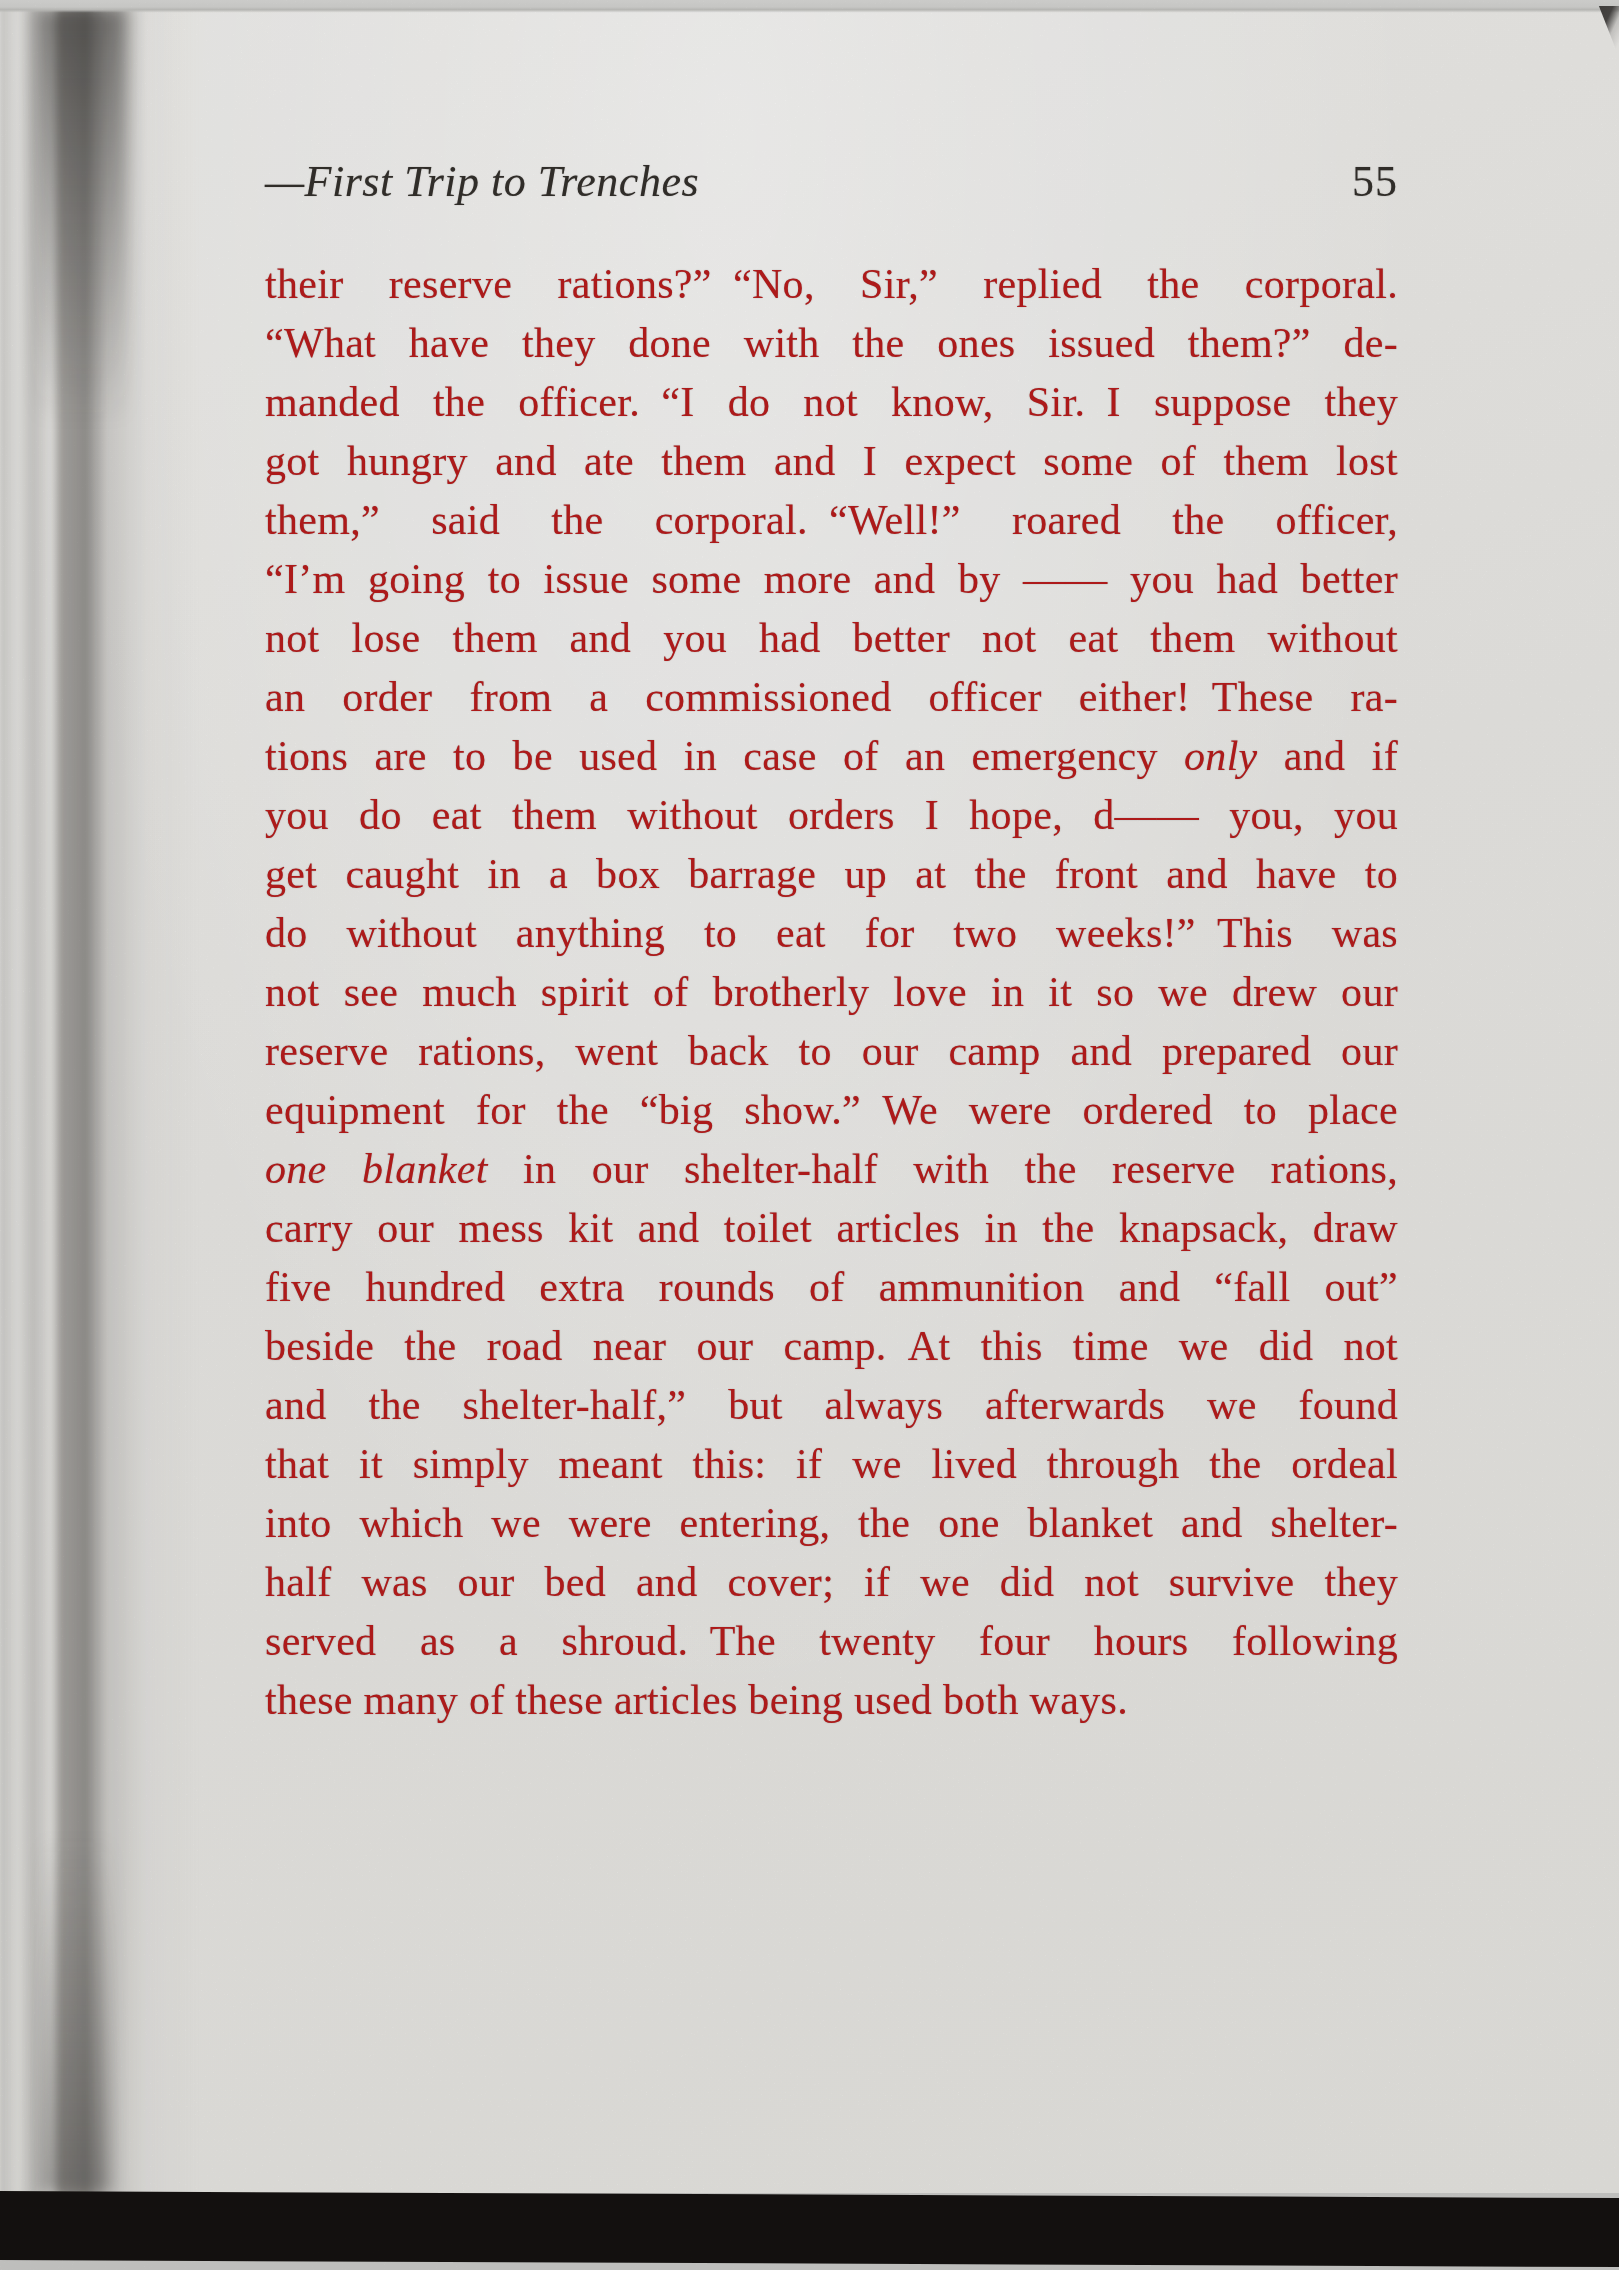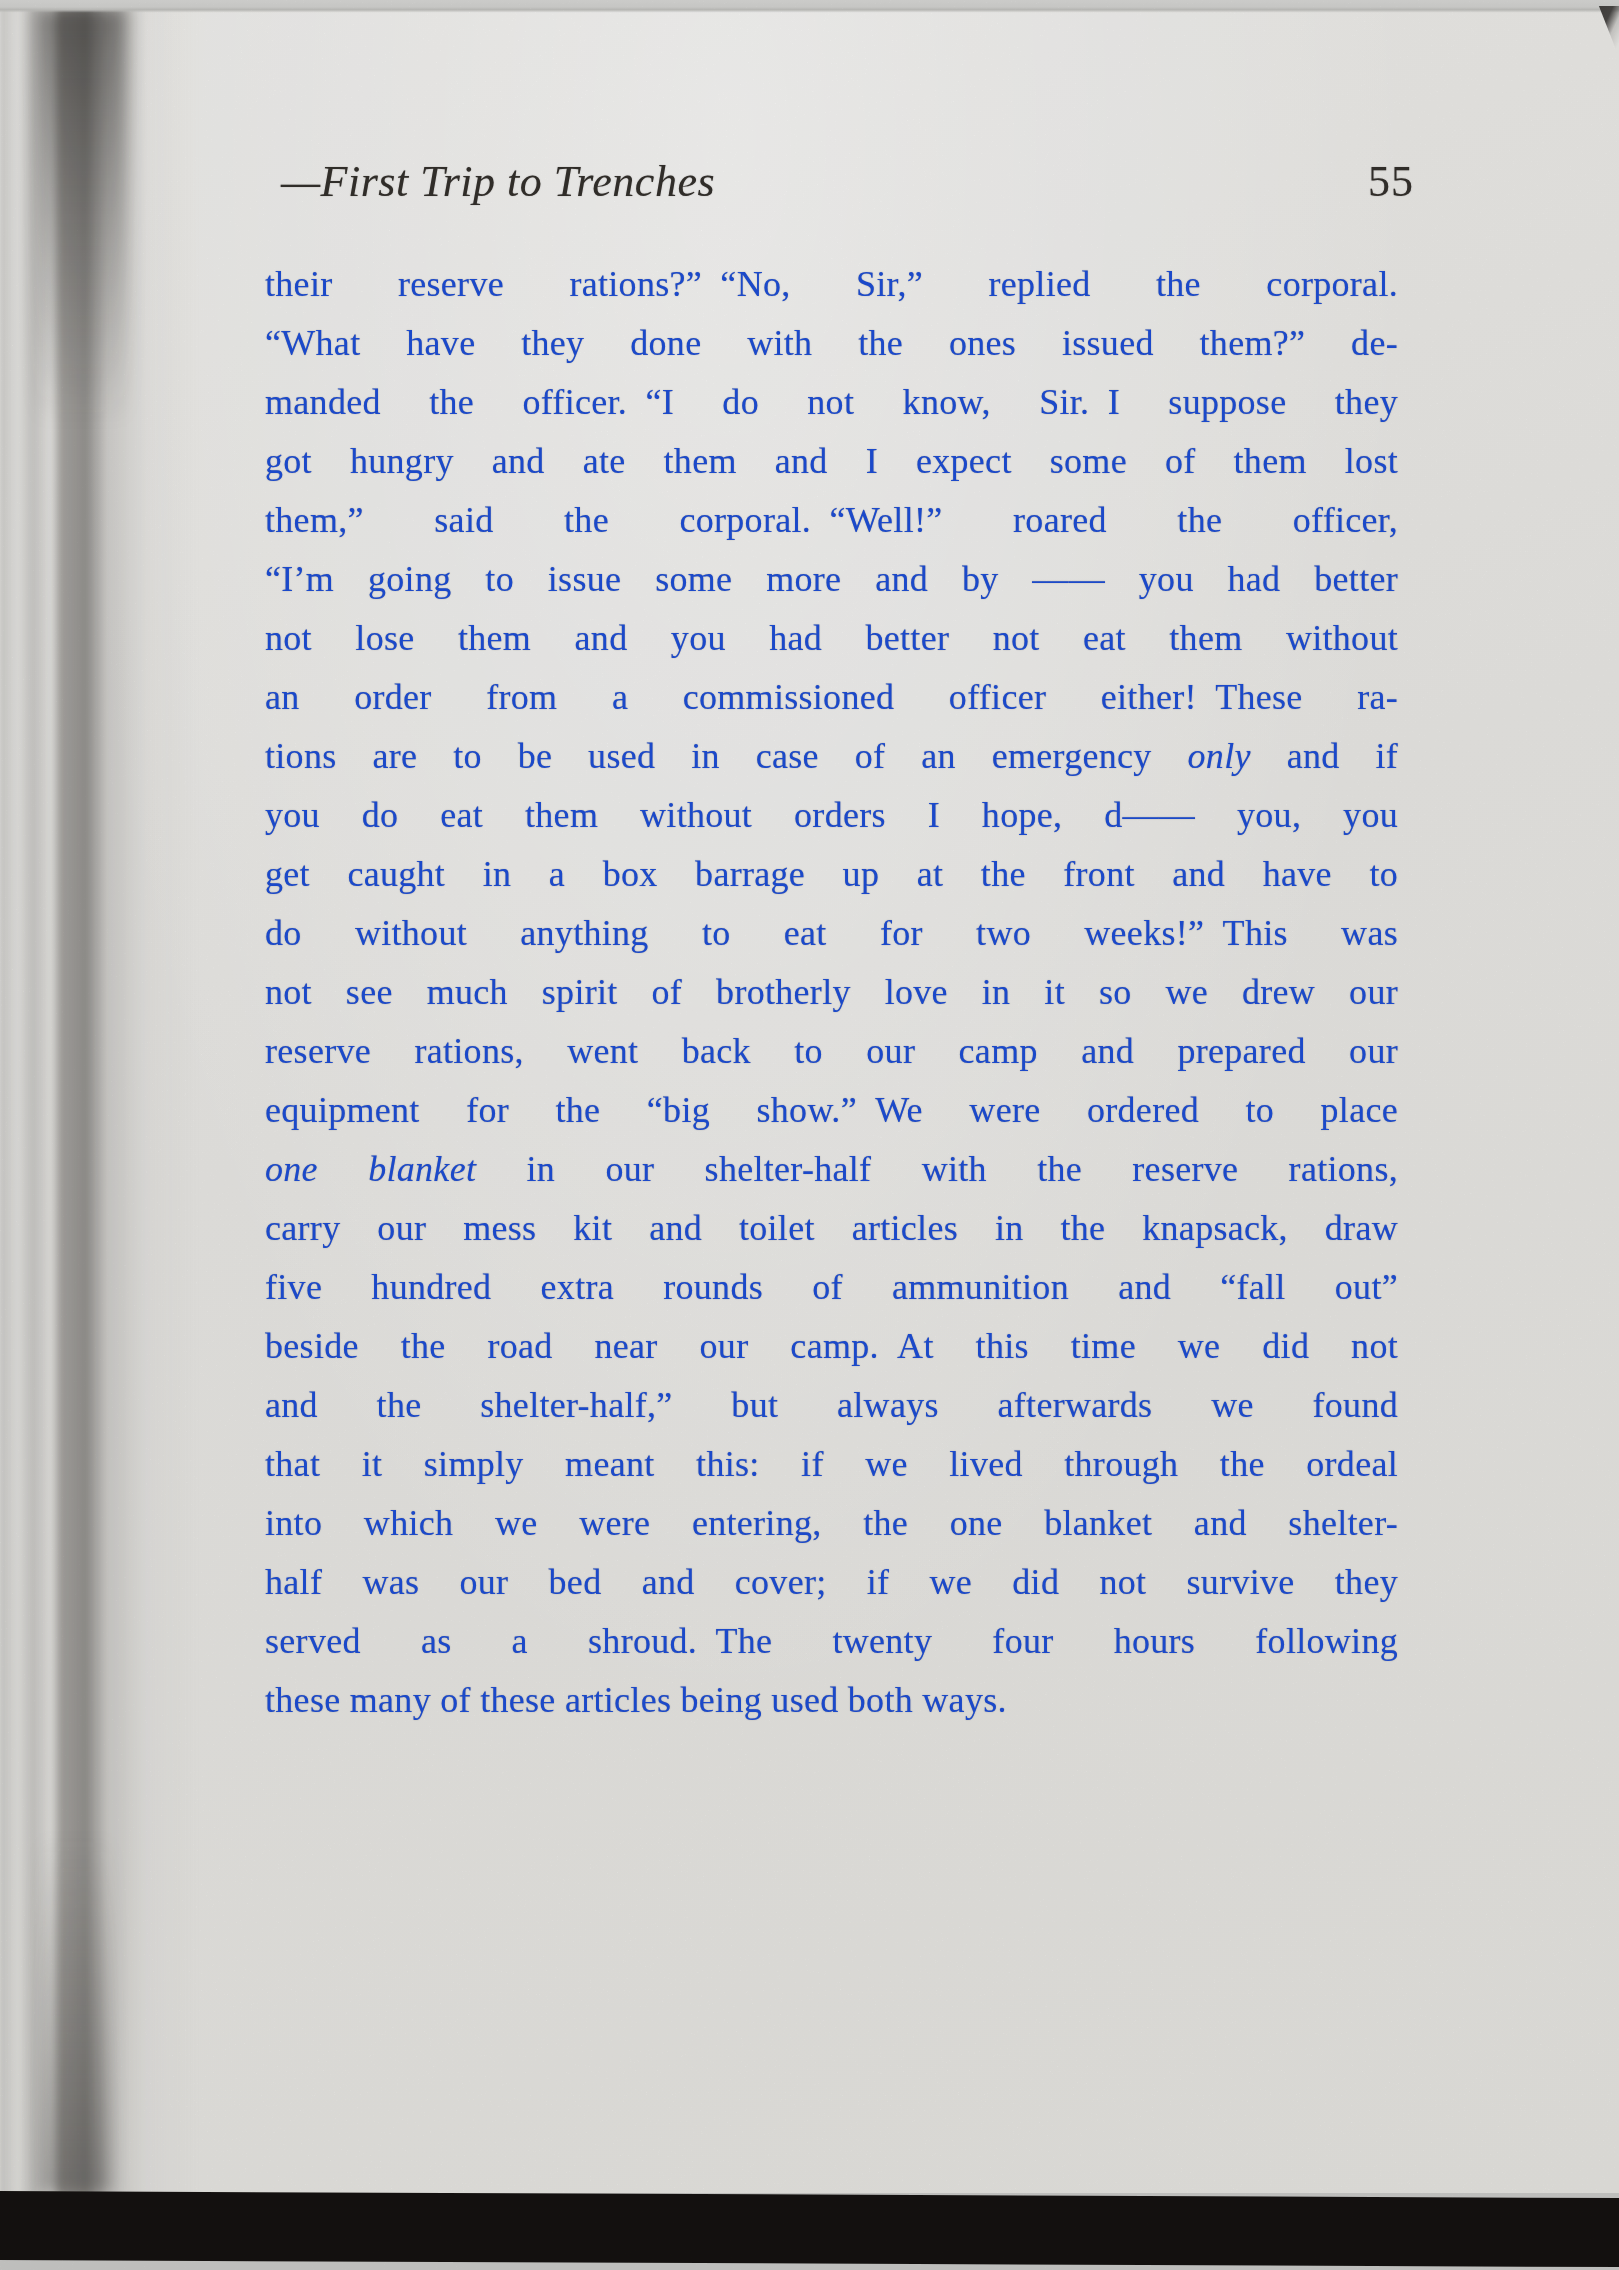--- a/index.html
+++ b/index.html
@@ -60,35 +60,35 @@
   .bottom-band {
     position: absolute; left: -7.8px; top: 2191px; width: 1648px; height: 69px;
     background: #151210;
     transform: rotate(0.25deg);
     transform-origin: 0 0;
     z-index: 20;
   }
 
   
   .running-header {
-    position: absolute; left: 281px; top: 156px; width: 1133px;
+    position: absolute; left: 265px; top: 156px; width: 1133px;
     display: flex; justify-content: space-between; align-items: baseline;
     color: #34302c;
     font-size: 44px;
     text-shadow: 0 0 1.2px rgba(52,48,44,0.40);
     z-index: 10;
   }
   .running-title { font-style: italic; letter-spacing: 0.5px; }
   .page-number { font-style: normal; letter-spacing: 1px; margin-left: 24px; }
 
   .body-text {
     position: absolute; left: 265px; top: 255px; width: 1133px;
-    font-size: 36px; line-height: 59px;
+    font-size: 42px; line-height: 59px;
     letter-spacing: 0.3px;
-    color: #1d4ed8;
+    color: #b91c1c;
     text-shadow: 0 0 1.2px rgba(47,43,39,0.38);
     z-index: 10;
   }
   .line { text-align: justify; text-align-last: justify; }
   .line.last { text-align-last: left; }
   .it { font-style: italic; margin-top: 8px; }
 
   
   .noise {
     position: absolute; left: 0; top: 0; width: 1620px; height: 2270px;

